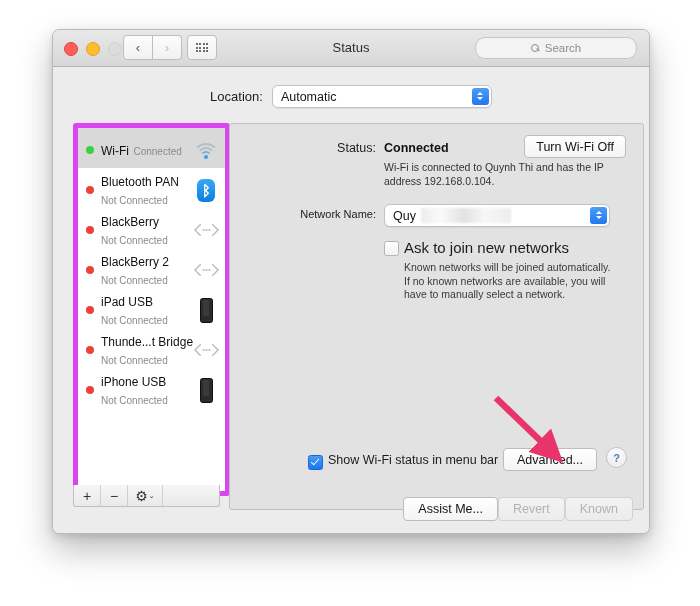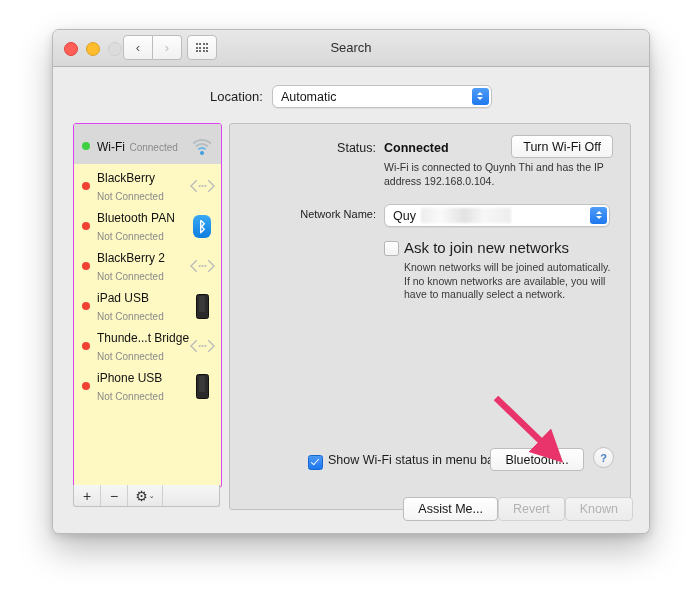--- a/index.html
+++ b/index.html
@@ -112,22 +112,22 @@
   }
   .stepper .ar { width:0; height:0; border-left:3px solid transparent; border-right:3px solid transparent; }
   .stepper .up { border-bottom:3.5px solid #fff; }
   .stepper .dn { border-top:3.5px solid #fff; }
   #location-popup { width:218px; }
 
   
   .sidebar {
     position:absolute; left:20px; top:56px;
     width:147px; height:363px;
-    background:#fef9c3;
-    border:1px solid #d946ef;
+    background:#ffffff;
+    border:5px solid #d946ef;
     border-radius:3px;
     overflow:hidden;
   }
   .svc {
     position:relative;
     height:40px;
     padding:4px 6px 0 8px;
     display:flex; align-items:center;
     box-sizing:border-box;
   }
@@ -197,20 +197,21 @@
   .sbtool .chev { font-size:7px; color:#333; }
   .sbfill { flex:1 1 auto; }
 
   
   .detail {
     position:absolute; left:176px; top:56px;
     width:400px; height:385px;
     background:#e2e2e2;
     border:1px solid #c0c0c0;
     border-radius:3px;
+    padding-left:13px;
   }
   #status-label { position:absolute; left:38px; top:17px; width:108px; text-align:right; font-size:12.5px; color:#1c1c1c; }
   #status-value { position:absolute; left:154px; top:17px; font-size:12.5px; font-weight:bold; color:#111; }
   #turn-wifi-off {
     position:absolute; right:17px; top:11px;
     height:21px; padding:0 11px;
     background: linear-gradient(to bottom,#ffffff,#f4f4f4);
     border:1px solid #bdbdbd; border-radius:4px;
     font-size:12.5px; color:#131313;
     display:flex; align-items:center; justify-content:center;
@@ -327,22 +328,26 @@
             <i></i>
             <i></i>
             <i></i>
             <i></i>
             <i></i>
             <i></i>
             <i></i>
         </span>
       </div>
 
-      <div class="wintitle">Search</div>
-
+      <div class="wintitle">Status</div>
+
+      <div class="searchbox">
+        <span class="mag"></span>
+        <span class="ph">Search</span>
+      </div>
     </div>
 
     <div class="winbody">
 
       <div class="locrow">
         <span class="loclabel">Location:</span>
         <div class="popup" id="location-popup">
           <span class="ptext">Automatic</span>
           <span class="stepper">
             <i class="ar up"></i>
@@ -359,20 +364,35 @@
             <span class="nm">Wi-Fi</span>
             <span class="st">Connected</span>
           </span>
           <span class="ic">
             <span class="wifi">
                 <span class="a1"></span>
                 <span class="a2"></span>
                 <span class="a3"></span>
                 <span class="d"></span>
               </span>
+          </span>
+        </div>
+
+        <div class="svc">
+          <span class="dot red"></span>
+          <span class="txt">
+            <span class="nm">Bluetooth PAN</span>
+            <span class="st">Not Connected</span>
+          </span>
+          <span class="ic">
+            <span class="bt">
+              <svg width="9" height="15" viewBox="0 0 10 16">
+                <path d="M3 1 L7 5 L3 9 L3 1 M3 7 L7 11 L3 15 L3 7" fill="none" stroke="#ffffff" stroke-width="1.5" stroke-linejoin="round"></path>
+              </svg>
+            </span>
           </span>
         </div>
 
         <div class="svc">
           <span class="dot red"></span>
           <span class="txt">
             <span class="nm">BlackBerry</span>
             <span class="st">Not Connected</span>
           </span>
           <span class="ic">
@@ -384,35 +404,20 @@
                 <circle cx="13" cy="7" r="1.1" fill="#b9b9b9"></circle>
                 <circle cx="16" cy="7" r="1.1" fill="#b9b9b9"></circle>
               </svg>
             </span>
           </span>
         </div>
 
         <div class="svc">
           <span class="dot red"></span>
           <span class="txt">
-            <span class="nm">Bluetooth PAN</span>
-            <span class="st">Not Connected</span>
-          </span>
-          <span class="ic">
-            <span class="bt">
-              <svg width="9" height="15" viewBox="0 0 10 16">
-                <path d="M3 1 L7 5 L3 9 L3 1 M3 7 L7 11 L3 15 L3 7" fill="none" stroke="#ffffff" stroke-width="1.5" stroke-linejoin="round"></path>
-              </svg>
-            </span>
-          </span>
-        </div>
-
-        <div class="svc">
-          <span class="dot red"></span>
-          <span class="txt">
             <span class="nm">BlackBerry 2</span>
             <span class="st">Not Connected</span>
           </span>
           <span class="ic">
             <span class="tb">
               <svg width="25" height="14" viewBox="0 0 26 14">
                 <path d="M7 1 L1 7 L7 13" fill="none" stroke="#b9b9b9" stroke-width="1.4"></path>
                 <path d="M19 1 L25 7 L19 13" fill="none" stroke="#b9b9b9" stroke-width="1.4"></path>
                 <circle cx="10" cy="7" r="1.1" fill="#b9b9b9"></circle>
                 <circle cx="13" cy="7" r="1.1" fill="#b9b9b9"></circle>
@@ -491,21 +496,21 @@
               <i class="ar dn"></i>
           </span>
         </div>
 
         <span class="cbox" id="ask-check"></span>
         <div id="ask-label">Ask to join new networks</div>
         <div id="ask-desc">Known networks will be joined automatically. If no known networks are available, you will have to manually select a network.</div>
 
         <span class="cbox on" id="show-status-check"></span>
         <div id="show-status-label">Show Wi-Fi status in menu bar</div>
-        <div id="advanced-button">Bluetooth...</div>
+        <div id="advanced-button">Advanced...</div>
         <div id="help-button">?</div>
 
       </div>
 
       <div class="footer">
         <div class="fbtn enabled">Assist Me...</div>
         <div class="fbtn disabled">Revert</div>
         <div class="fbtn disabled">Known</div>
       </div>
 

